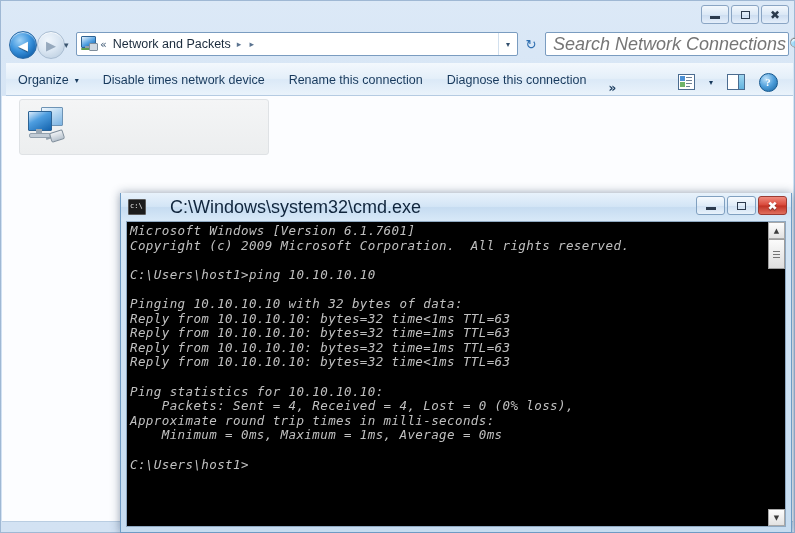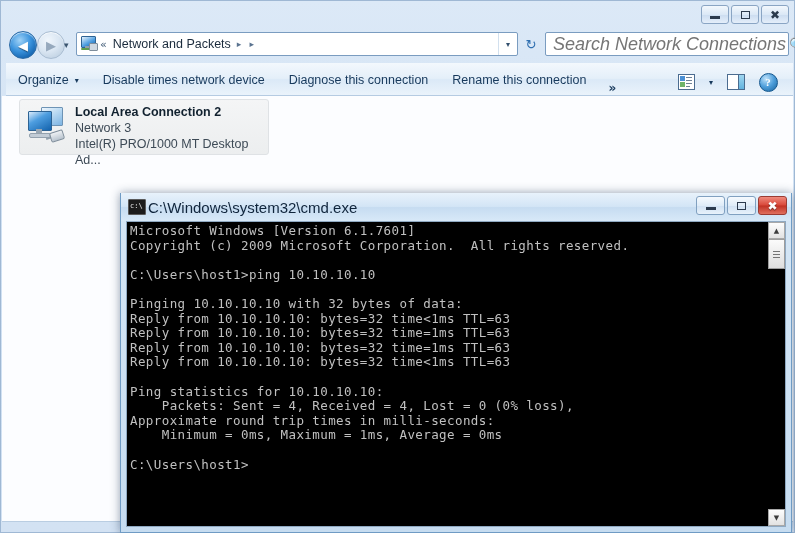--- a/index.html
+++ b/index.html
@@ -134,35 +134,35 @@
     background:linear-gradient(180deg,#d6e7f6 0%,#c6dcf0 100%);
     border:1px solid #6f9bc4;border-top:none;box-sizing:border-box;
     box-shadow:0 0 9px rgba(20,45,75,.45);}
   #cmd-title{position:absolute;left:0;top:0;right:0;height:28px;
     background:linear-gradient(180deg,#e8f2fb 0%,#d3e5f6 48%,#c6dcf1 52%,#d8e9f8 100%);
     display:flex;align-items:center;}
   #cmd-icon{width:16px;height:14px;margin-left:7px;background:#1c1c1c;
     border:1px solid #5a5a5a;position:relative;flex:none;border-radius:1px;}
   #cmd-icon::after{content:"c:\\";position:absolute;left:1px;top:0px;color:#e8e8e8;
     font-size:7px;font-family:"DejaVu Sans Mono",monospace;line-height:12px;}
-  #cmd-titletext{margin-left:2px;font-size:15px;color:#10253c;}
+  #cmd-titletext{margin-left:24px;font-size:18px;color:#10253c;}
   #cmd-winbtns{position:absolute;right:4px;top:3px;display:flex;gap:2px;}
   .cwbtn{width:29px;height:19px;border:1px solid #80a0c0;border-radius:3px;
     background:linear-gradient(180deg,#f6fafe 0%,#dfecf8 50%,#cfe0f2 51%,#e8f2fb 100%);
     display:flex;align-items:center;justify-content:center;box-sizing:border-box;}
   .cwbtn.close{border:1px solid #9a3b33;
     background:linear-gradient(180deg,#ef8a7d 0%,#d9483a 48%,#c13124 52%,#e0705f 100%);}
   .cwbtn.close .gl-close{color:#ffffff;text-shadow:0 1px 1px rgba(0,0,0,.5);}
 
   #console{position:absolute;left:5px;top:28px;right:5px;bottom:5px;
     background:#000000;border:1px solid #8fa9c2;box-sizing:border-box;
     display:flex;overflow:hidden;}
   #console-text{flex:1;padding:2px 0 0 3px;color:#c0c0c0;
     font-family:"DejaVu Sans Mono",monospace;font-size:12.5px;line-height:14.6px;
-    white-space:pre;letter-spacing:.4px;overflow:hidden;}
+    white-space:pre;letter-spacing:.4px;overflow:hidden;font-style:italic;}
   
   #console-scroll{width:17px;flex:none;background:#f0f0f0;
     border-left:1px solid #000;display:flex;flex-direction:column;}
   .sb-btn{height:17px;background:linear-gradient(180deg,#fdfdfd,#e2e2e2);
     border:1px solid #a8a8a8;box-sizing:border-box;
     display:flex;align-items:center;justify-content:center;
     font-size:7px;color:#3b3b3b;font-family:"DejaVu Sans",sans-serif;}
   .sb-track{flex:1;background:#000000;position:relative;}
   .sb-thumb{position:absolute;left:0;top:0;width:100%;height:30px;
     background:linear-gradient(180deg,#fbfbfb,#dedede);
@@ -224,22 +224,22 @@
         <span id="searchicon">🔍</span>
       </div>
     </div>
 
     <div id="cmdbar">
       <div class="cmdbtn">
         <span>Organize</span>
         <span class="cmdcaret">▾</span>
       </div>
       <div class="cmdbtn">Disable times network device</div>
+      <div class="cmdbtn">Rename this connection</div>
       <div class="cmdbtn">Diagnose this connection</div>
-      <div class="cmdbtn">Rename this connection</div>
       <div id="cmd-overflow">»</div>
 
       <div id="cmdbar-right">
         <div class="toolicon">
           <span class="viewicon">
             <i class="vi-a"></i>
               <i class="vi-b"></i>
               <i class="vi-c"></i>
               <i class="vi-d"></i>
               <i class="vi-e"></i>
@@ -266,25 +266,20 @@
         <div id="conn-icon">
           <span class="mon-b"></span>
           <span class="mon-f"></span>
           <span class="mon-stand"></span>
           <span class="mon-base"></span>
           <span class="plug">
               <span class="plug-cord"></span>
               <span class="plug-body"></span>
             </span>
         </div>
-        <div id="conn-text">
-          <div id="conn-name">Local Area Connection 2</div>
-          <div id="conn-net">Network  3</div>
-          <div id="conn-adapter">Intel(R) PRO/1000 MT Desktop Ad...</div>
-        </div>
       </div>
     </div>
   </div>
 
   <div id="cmdwin">
     <div id="cmd-title">
       <span id="cmd-icon"></span>
       <span id="cmd-titletext">C:\Windows\system32\cmd.exe</span>
       <div id="cmd-winbtns">
         <div class="cwbtn">

